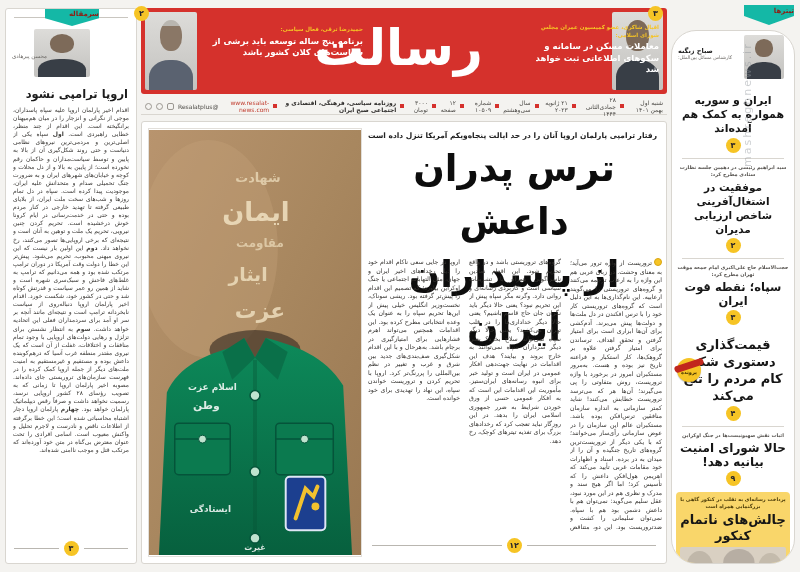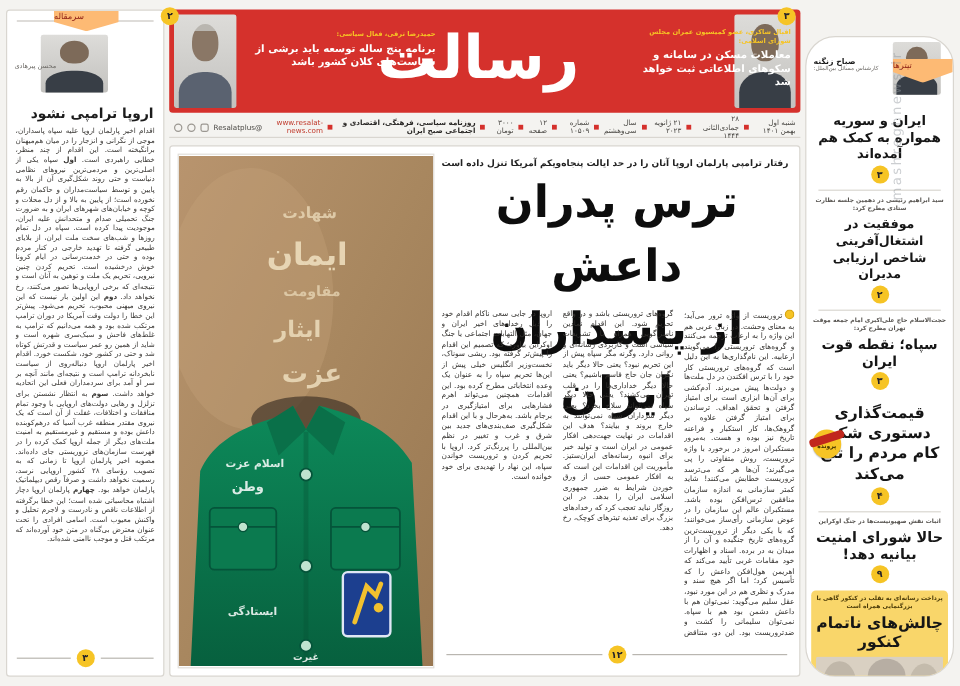--- a/index.html
+++ b/index.html
@@ -9,22 +9,22 @@
     background: #f4f3f0;
     font-family: "DejaVu Sans", sans-serif;
     direction: rtl;
     color: #1c1c1c;
     overflow: hidden;
   }
   .box { position:absolute; background:#fff; border:1px solid #d9d6d0; border-radius:3px; }
 
   
   .tab {
-    position:absolute; background:#fdba74; color:#8e1f14;
-    font-weight:normal; font-size:7px; text-align:left; line-height:11px;
+    position:absolute; background:#14b8a6; color:#8e1f14;
+    font-weight:bold; font-size:7px; text-align:right; line-height:11px;
     clip-path: polygon(0 0, 100% 0, 100% 55%, 50% 100%, 0 55%);
     z-index:6;
   }
 
   
   .num {
     width:15px; height:15px; border-radius:50%;
     background:#f6c425; color:#26242a;
     font-size:8px; font-weight:bold;
     display:flex; align-items:center; justify-content:center;
@@ -247,21 +247,21 @@
     </div>
   </div>
 
   <div class="pgrow">
     <div class="ln"></div>
     <div class="num">۱۲</div>
     <div class="ln"></div>
   </div>
 </div>
 
-<div class="tab" style="left:744px;top:5px;width:50px;height:20px;line-height:13px;margin-top:44px;">تیترها</div>
+<div class="tab" style="left:744px;top:5px;width:50px;height:20px;line-height:13px;">تیترها</div>
 <div id="watermark">mashreghnews.ir</div>
 
 <div class="box" id="sidebar">
 
   <div class="sb-item" style="min-height:58px;">
     <div class="avatar" style="left:72px;top:4px;width:40px;height:44px;"></div>
     <div style="position:absolute;left:6px;top:16px;width:62px;text-align:left;">
       <div style="font-size:6.5px;font-weight:bold;">صباح زنگنه</div>
       <div style="font-size:4.8px;color:#6d6a66;">کارشناس مسائل بین‌الملل:</div>
     </div>

